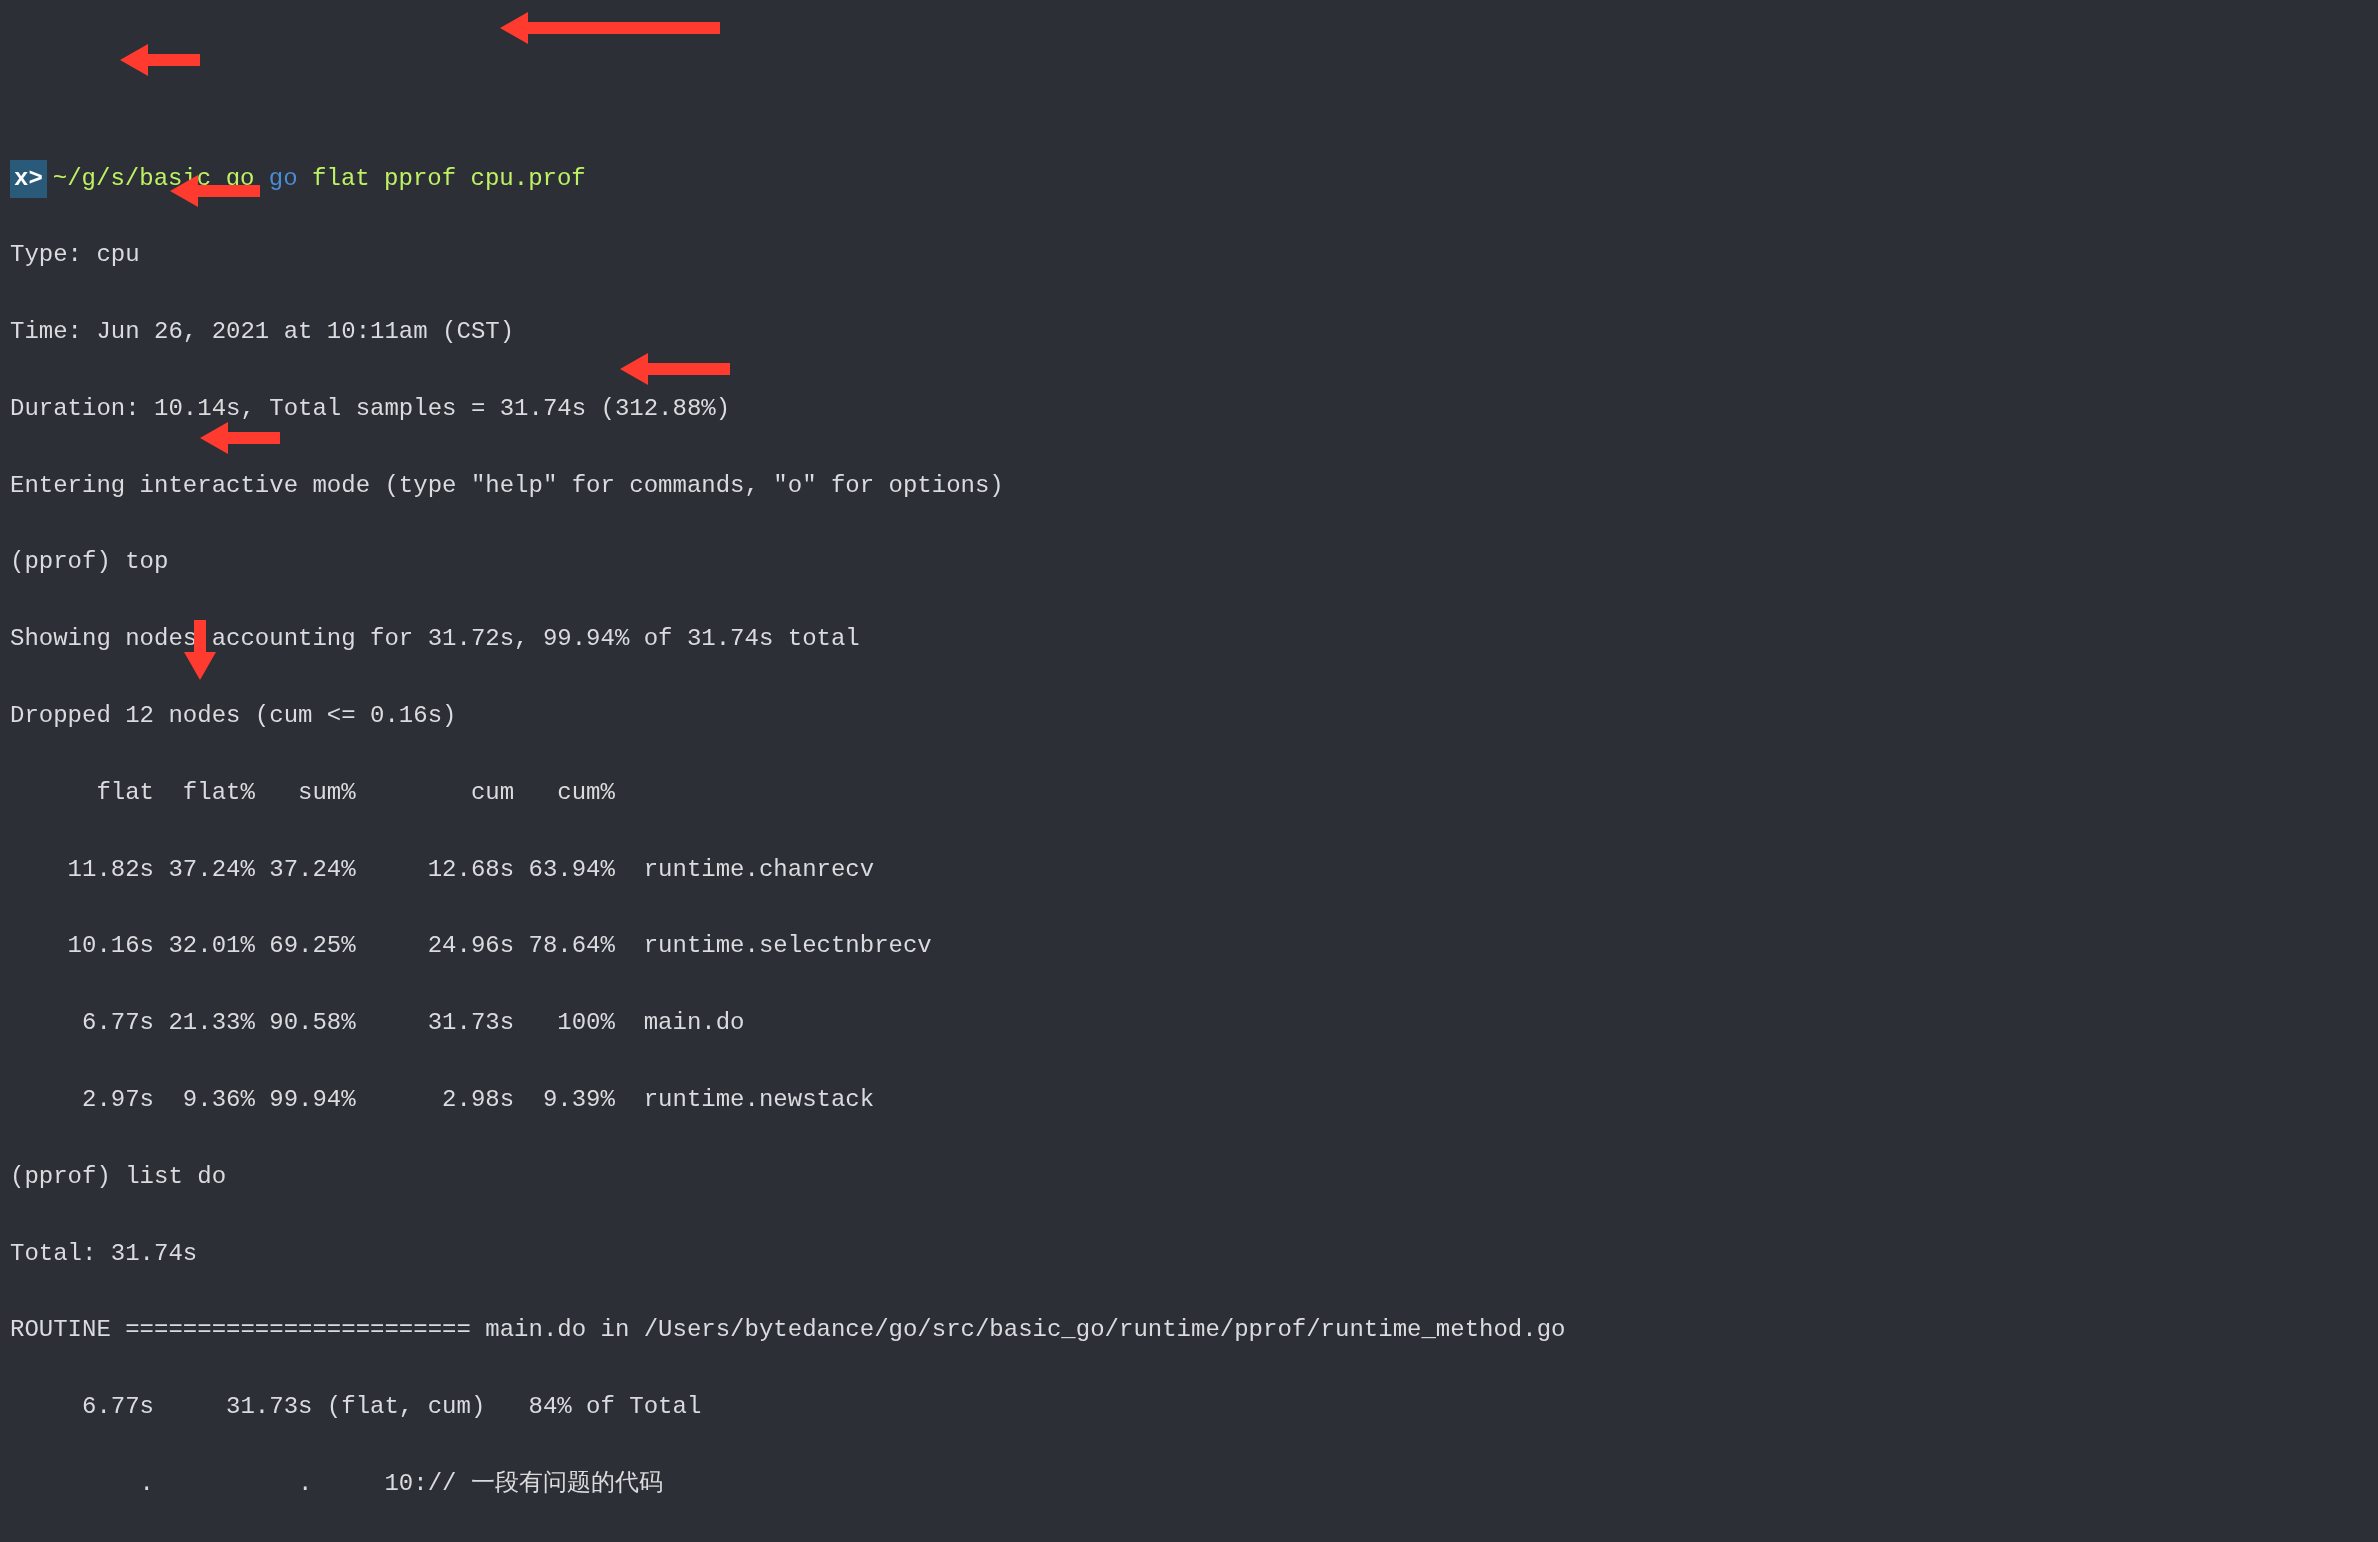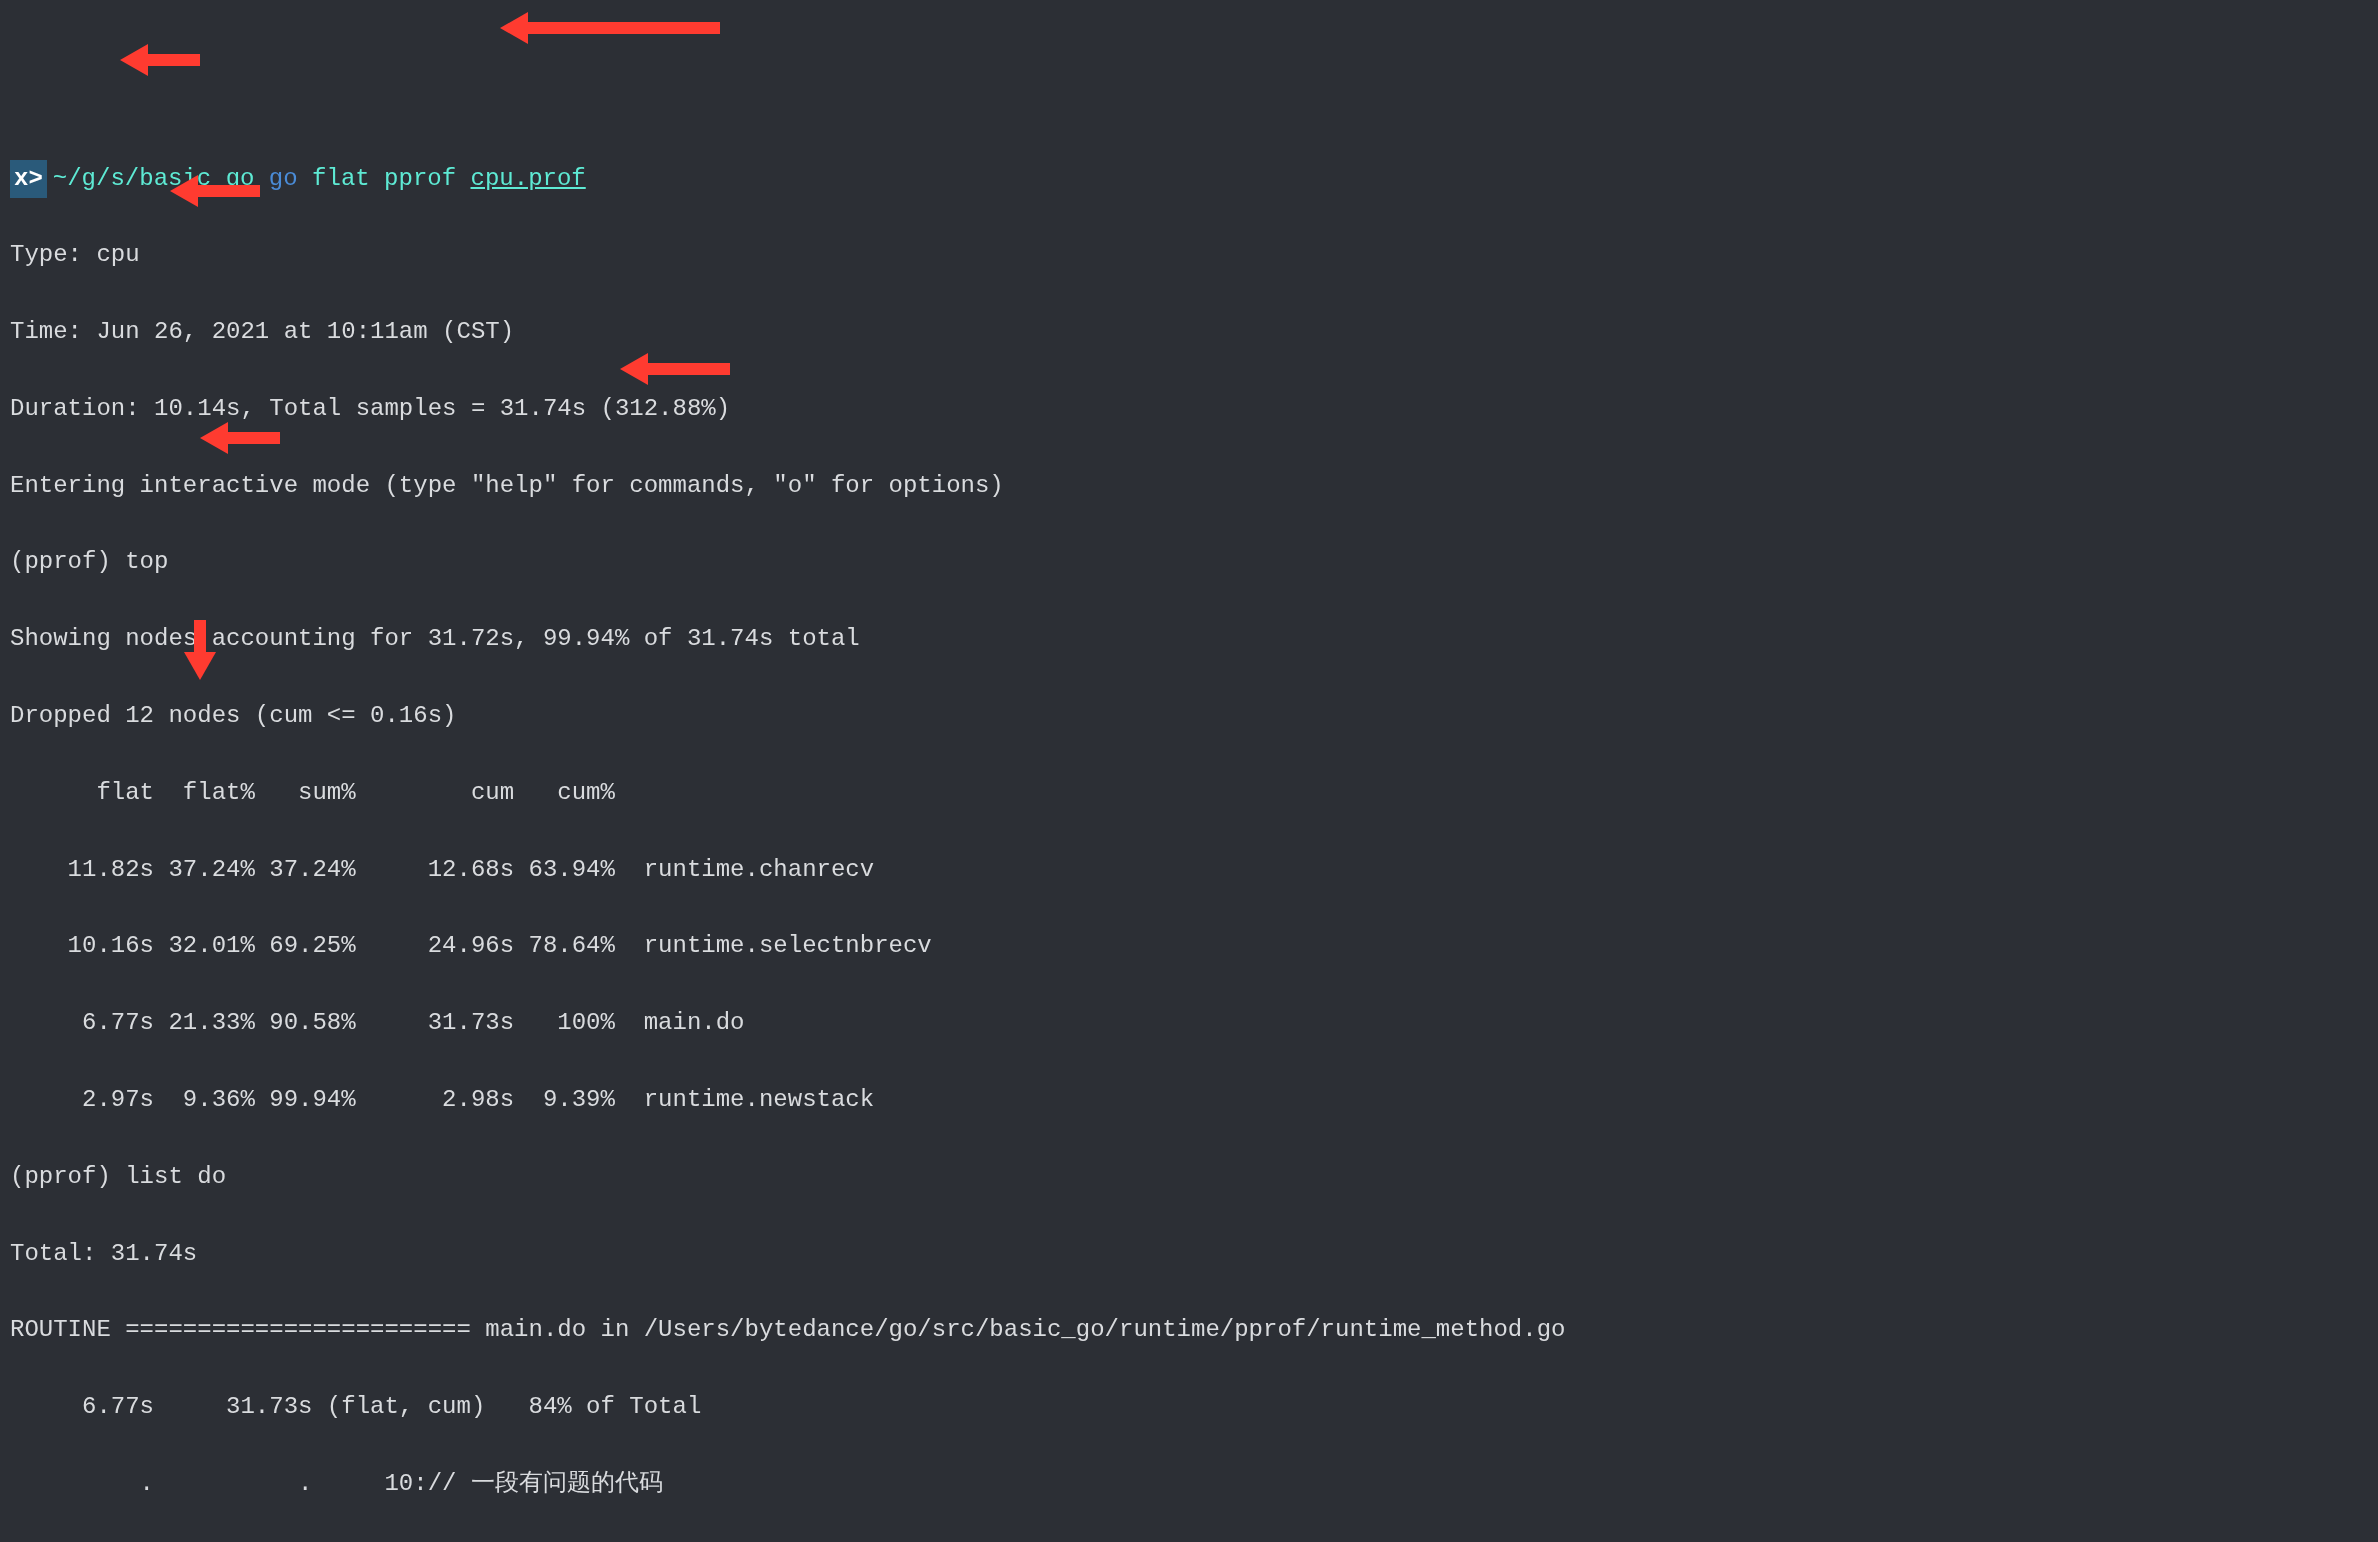--- a/index.html
+++ b/index.html
@@ -14,23 +14,23 @@
       overflow: hidden;
     }
     .prompt-icon {
       display: inline-block;
       background: #2a5a7a;
       color: #fff;
       font-weight: bold;
       padding: 0 4px;
       margin-right: 6px;
     }
-    .cyan { color: #5eead4; }
+    .cyan { color: #bef264; }
     .blue { color: #4a8bd6; text-align: right; }
-    .underline { text-decoration: underline; }
+    .underline { }
     .line { display: block; position: relative; }
     .arrow {
       position: absolute;
       pointer-events: none;
     }
     .arrow svg { display: block; }
   </style>
 </head>
 <body>
 

